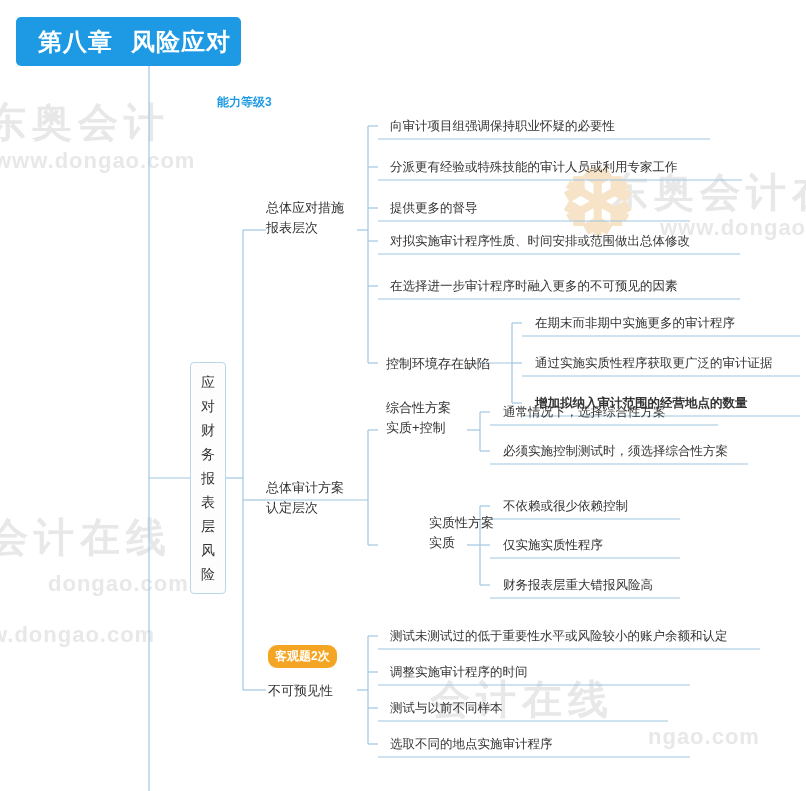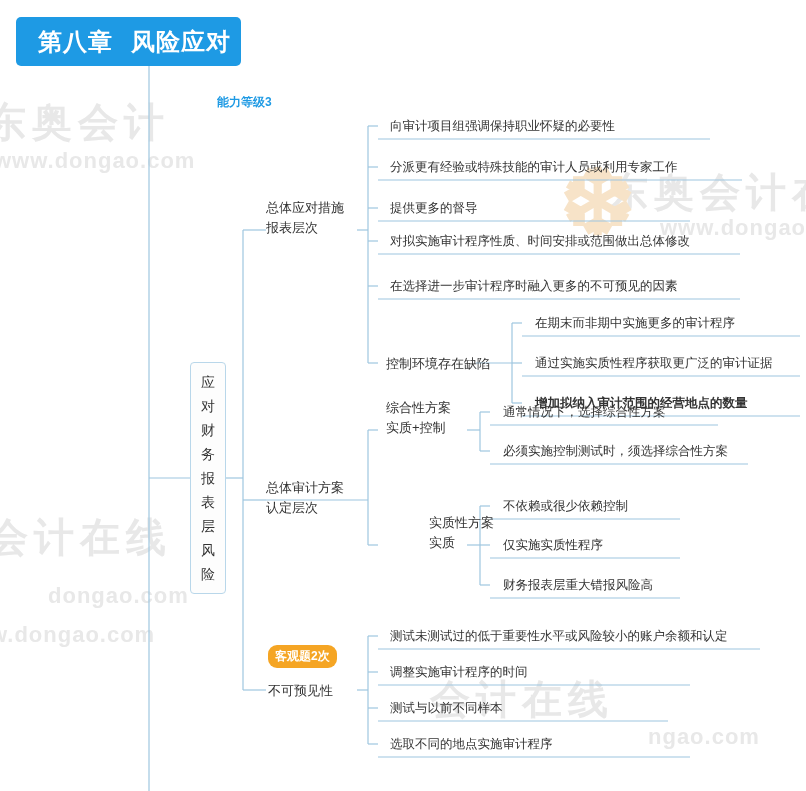--- a/index.html
+++ b/index.html
@@ -147,21 +147,21 @@
 </head>
 <body>
 
 <div id="root">
 
   <div class="wm big" style="left:-14px; top:95px;">东奥会计</div>
   <div class="wm small" style="left:-6px; top:148px;">www.dongao.com</div>
   <div class="wm big" style="left:608px; top:165px;">东奥会计在线</div>
   <div class="wm small" style="left:660px; top:215px;">www.dongao.com</div>
   <div class="wm big" style="left:-12px; top:510px;">会计在线</div>
-  <div class="wm small" style="left:48px; top:583px;">dongao.com</div>
+  <div class="wm small" style="left:48px; top:571px;">dongao.com</div>
   <div class="wm small" style="left:-10px; top:622px;">w.dongao.com</div>
   <div class="wm big" style="left:430px; top:672px;">会计在线</div>
   <div class="wm small" style="left:648px; top:724px;">ngao.com</div>
   <div class="wm-orange" style="left:560px; top:150px;">❆</div>
 
   <svg id="lines" viewBox="0 0 806 791" xmlns="http://www.w3.org/2000/svg">
     <g fill="none" stroke="#9ec6e0" stroke-width="1.2">
 
       <path d="M149,66 L149,791"></path>
 

